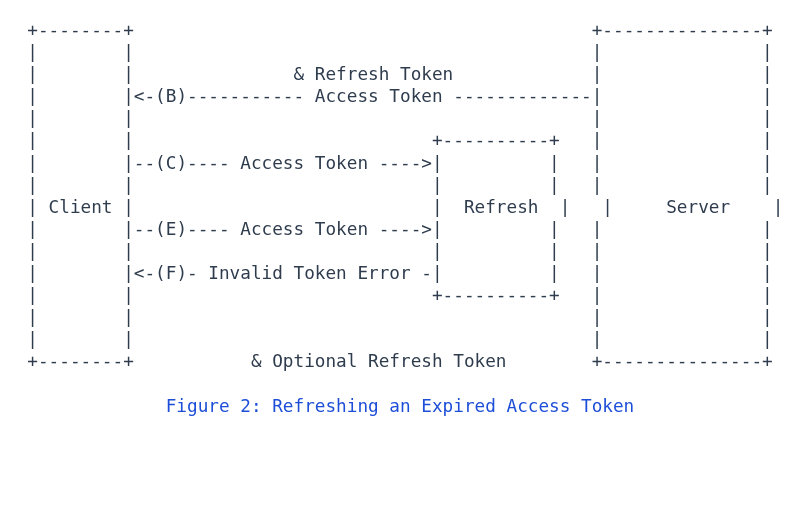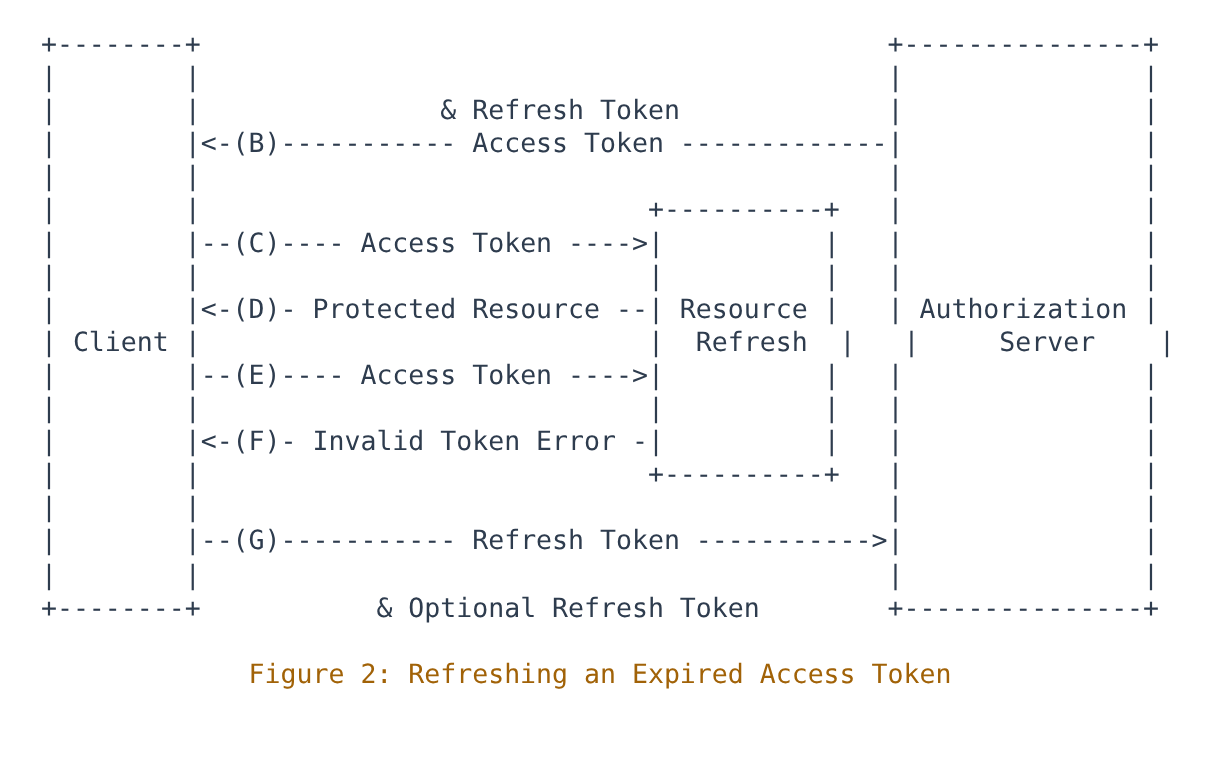--- a/index.html
+++ b/index.html
@@ -19,44 +19,42 @@
     color: #2e3c4e;
   }
   .ascii .ln {
     white-space: pre;
     height: 22.1px;
   }
   .caption {
     font-family: "DejaVu Sans Mono", "Liberation Mono", monospace;
     font-size: 17.7px;
     line-height: 22.1px;
-    color: #a16207;
+    color: #1d4ed8;
     margin-top: 22px;
     padding-left: 15ch;
     white-space: pre;
   }
 </style>
 </head>
 <body>
 
 <div class="page">
   <div class="ascii">
     <div class="ln">  +--------+                                           +---------------+</div>
     <div class="ln">  |        |                                           |               |</div>
     <div class="ln">  |        |               &amp; Refresh Token             |               |</div>
     <div class="ln">  |        |&lt;-(B)----------- Access Token -------------|               |</div>
     <div class="ln">  |        |                                           |               |</div>
     <div class="ln">  |        |                            +----------+   |               |</div>
     <div class="ln">  |        |--(C)---- Access Token ----&gt;|          |   |               |</div>
     <div class="ln">  |        |                            |          |   |               |</div>
-    <div class="ln">  |        |&lt;-(D)- Protected Resource --| Resource |   | Authorization |</div>
     <div class="ln">  | Client |                            |  Refresh  |   |     Server    |</div>
     <div class="ln">  |        |--(E)---- Access Token ----&gt;|          |   |               |</div>
     <div class="ln">  |        |                            |          |   |               |</div>
     <div class="ln">  |        |&lt;-(F)- Invalid Token Error -|          |   |               |</div>
     <div class="ln">  |        |                            +----------+   |               |</div>
     <div class="ln">  |        |                                           |               |</div>
-    <div class="ln">  |        |--(G)----------- Refresh Token -----------&gt;|               |</div>
     <div class="ln">  |        |                                           |               |</div>
     <div class="ln">  +--------+           &amp; Optional Refresh Token        +---------------+</div>
   </div>
   <div class="caption">Figure 2: Refreshing an Expired Access Token</div>
 </div>
 
 </body></html>

